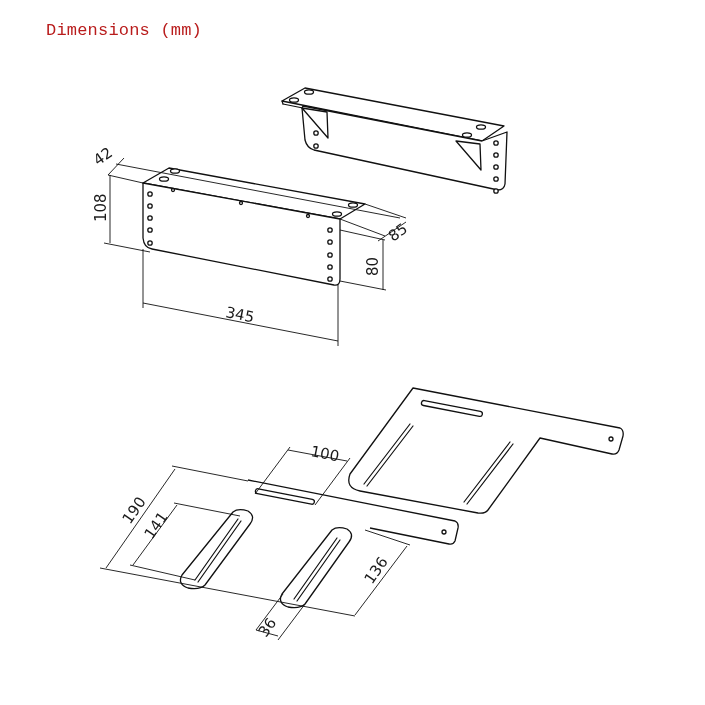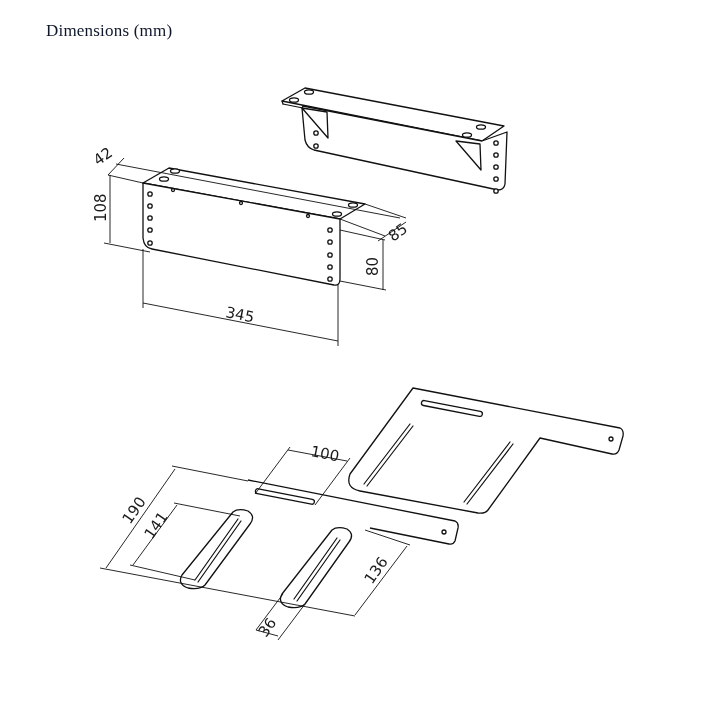--- a/index.html
+++ b/index.html
@@ -1,17 +1,17 @@
 <!DOCTYPE html>
 <html><head>
 <meta charset="utf-8">
 <style>
   html, body { margin: 0; padding: 0; background: #ffffff; }
   body { width: 705px; height: 705px; position: relative; overflow: hidden; font-family: "Liberation Sans", sans-serif; }
-  .title { position: absolute; left: 46px; top: 21px; font-size: 17px; color: #0f172a; letter-spacing: 0.2px; font-family: Liberation Serif, serif; font-weight: 300; }
+  .title { position: absolute; left: 46px; top: 21px; font-size: 17px; color: #b91c1c; letter-spacing: 0.2px; font-family: Liberation Mono, monospace; font-weight: 300; }
   svg { position: absolute; left: 0; top: 0; }
   .ln { stroke: #111; stroke-width: 1.2; fill: none; stroke-linecap: round; stroke-linejoin: round; }
   .thin { stroke: #111; stroke-width: 0.9; fill: none; }
   .face { stroke: #111; stroke-width: 1.3; fill: #fff; stroke-linejoin: round; }
   .hole { stroke: #111; stroke-width: 1.3; fill: #fff; }
   .lbl { font-family: "DejaVu Sans", sans-serif; font-size: 15px; fill: #1a1a1a; }
 </style>
 </head>
 <body>
 

